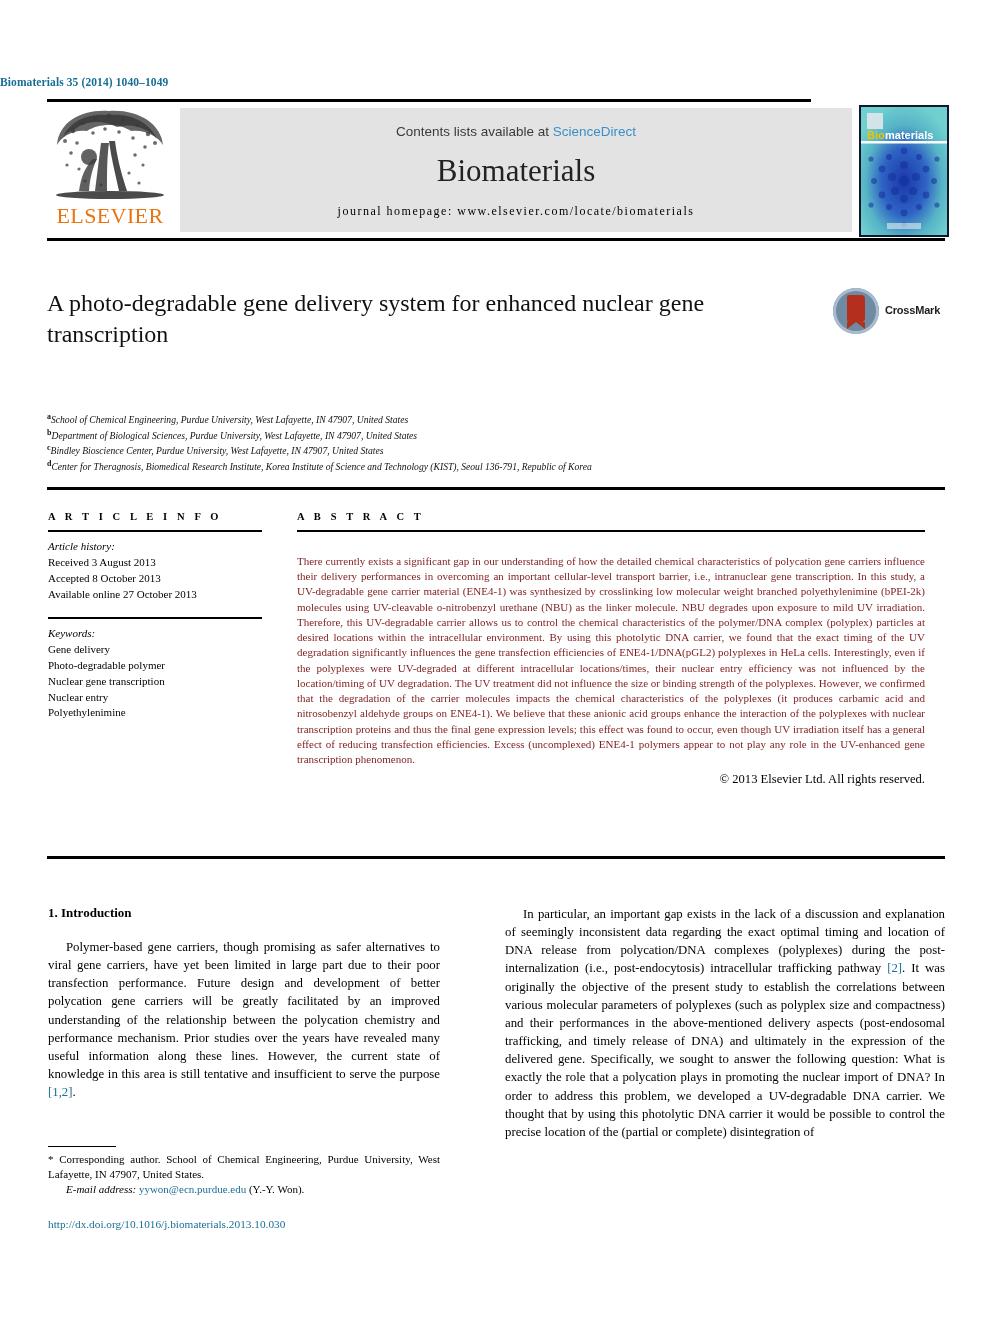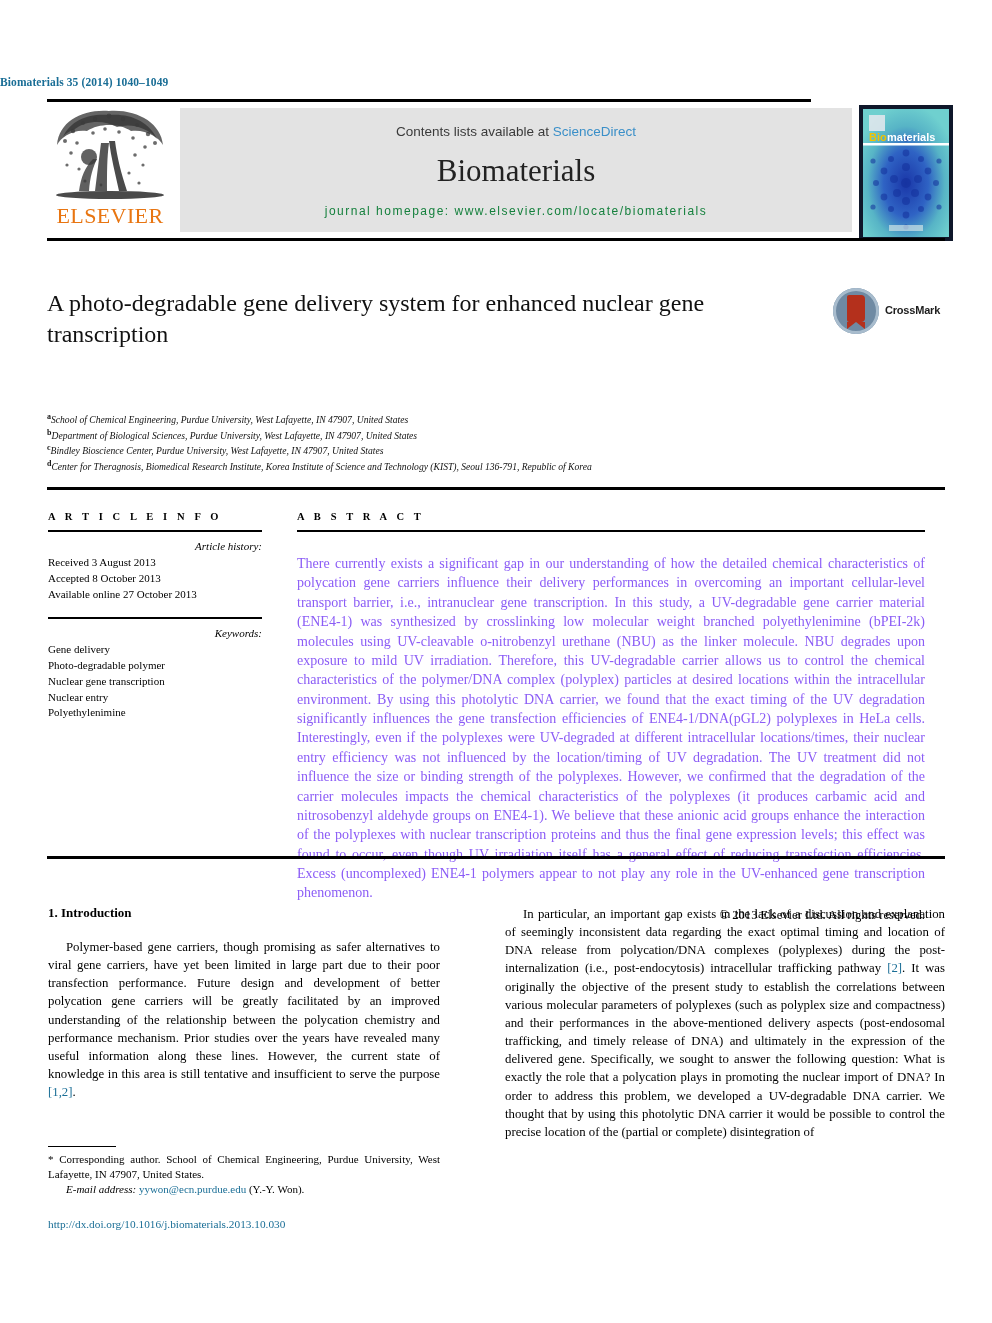--- a/index.html
+++ b/index.html
@@ -104,31 +104,31 @@
     text-align: center;
     font-family: "Liberation Serif", "DejaVu Serif", serif;
     font-size: 31px;
     color: #222222;
   }
   .homepage {
     position: absolute;
     left: 0; top: 96px;
     width: 672px;
     text-align: center;
-    font-family: Liberation Sans, sans-serif;
+    font-family: Liberation Serif, serif;
     font-size: 12px;
     letter-spacing: 1.5px;
-    color: #15803d;
+    color: #000000;
   }
   .cover-thumb {
     position: absolute;
     left: 812px; top: 6px;
     width: 86px;
     height: 128px;
-    border: 4px solid #0f172a;
+    border: 2px solid #0f172a;
     overflow: hidden;
     background: #5ec3c8;
   }
 
   
   .title-block {
     position: absolute;
     left: 47px; top: 288px;
     width: 898px;
   }
@@ -253,43 +253,42 @@
     background: #000;
     margin: 8px 0 7px 0;
   }
   .info-rule.second {
     margin-top: 14px;
   }
   .info-label {
     font-style: italic;
     font-size: 11px;
     line-height: 1.45;
-    text-align: right;
   }
   .info-line {
     font-size: 11px;
     line-height: 1.45;
   }
 
   .abs-col {
     position: absolute;
     left: 297px; top: 511px;
     width: 628px;
   }
   .abs-rule {
     width: 628px;
     height: 2px;
     background: #000;
     margin: 8px 0 8px 0;
   }
   .abs-text {
-    font-size: 14px;
+    font-size: 11px;
     line-height: 1.385;
     text-align: justify;
-    color: #8b5cf6;
+    color: #7f1d1d;
     margin-top: 22px;
   }
   .abs-copy {
     margin-top: 5px;
     font-size: 12.6px;
     text-align: right;
   }
 
   
   .col-left {

